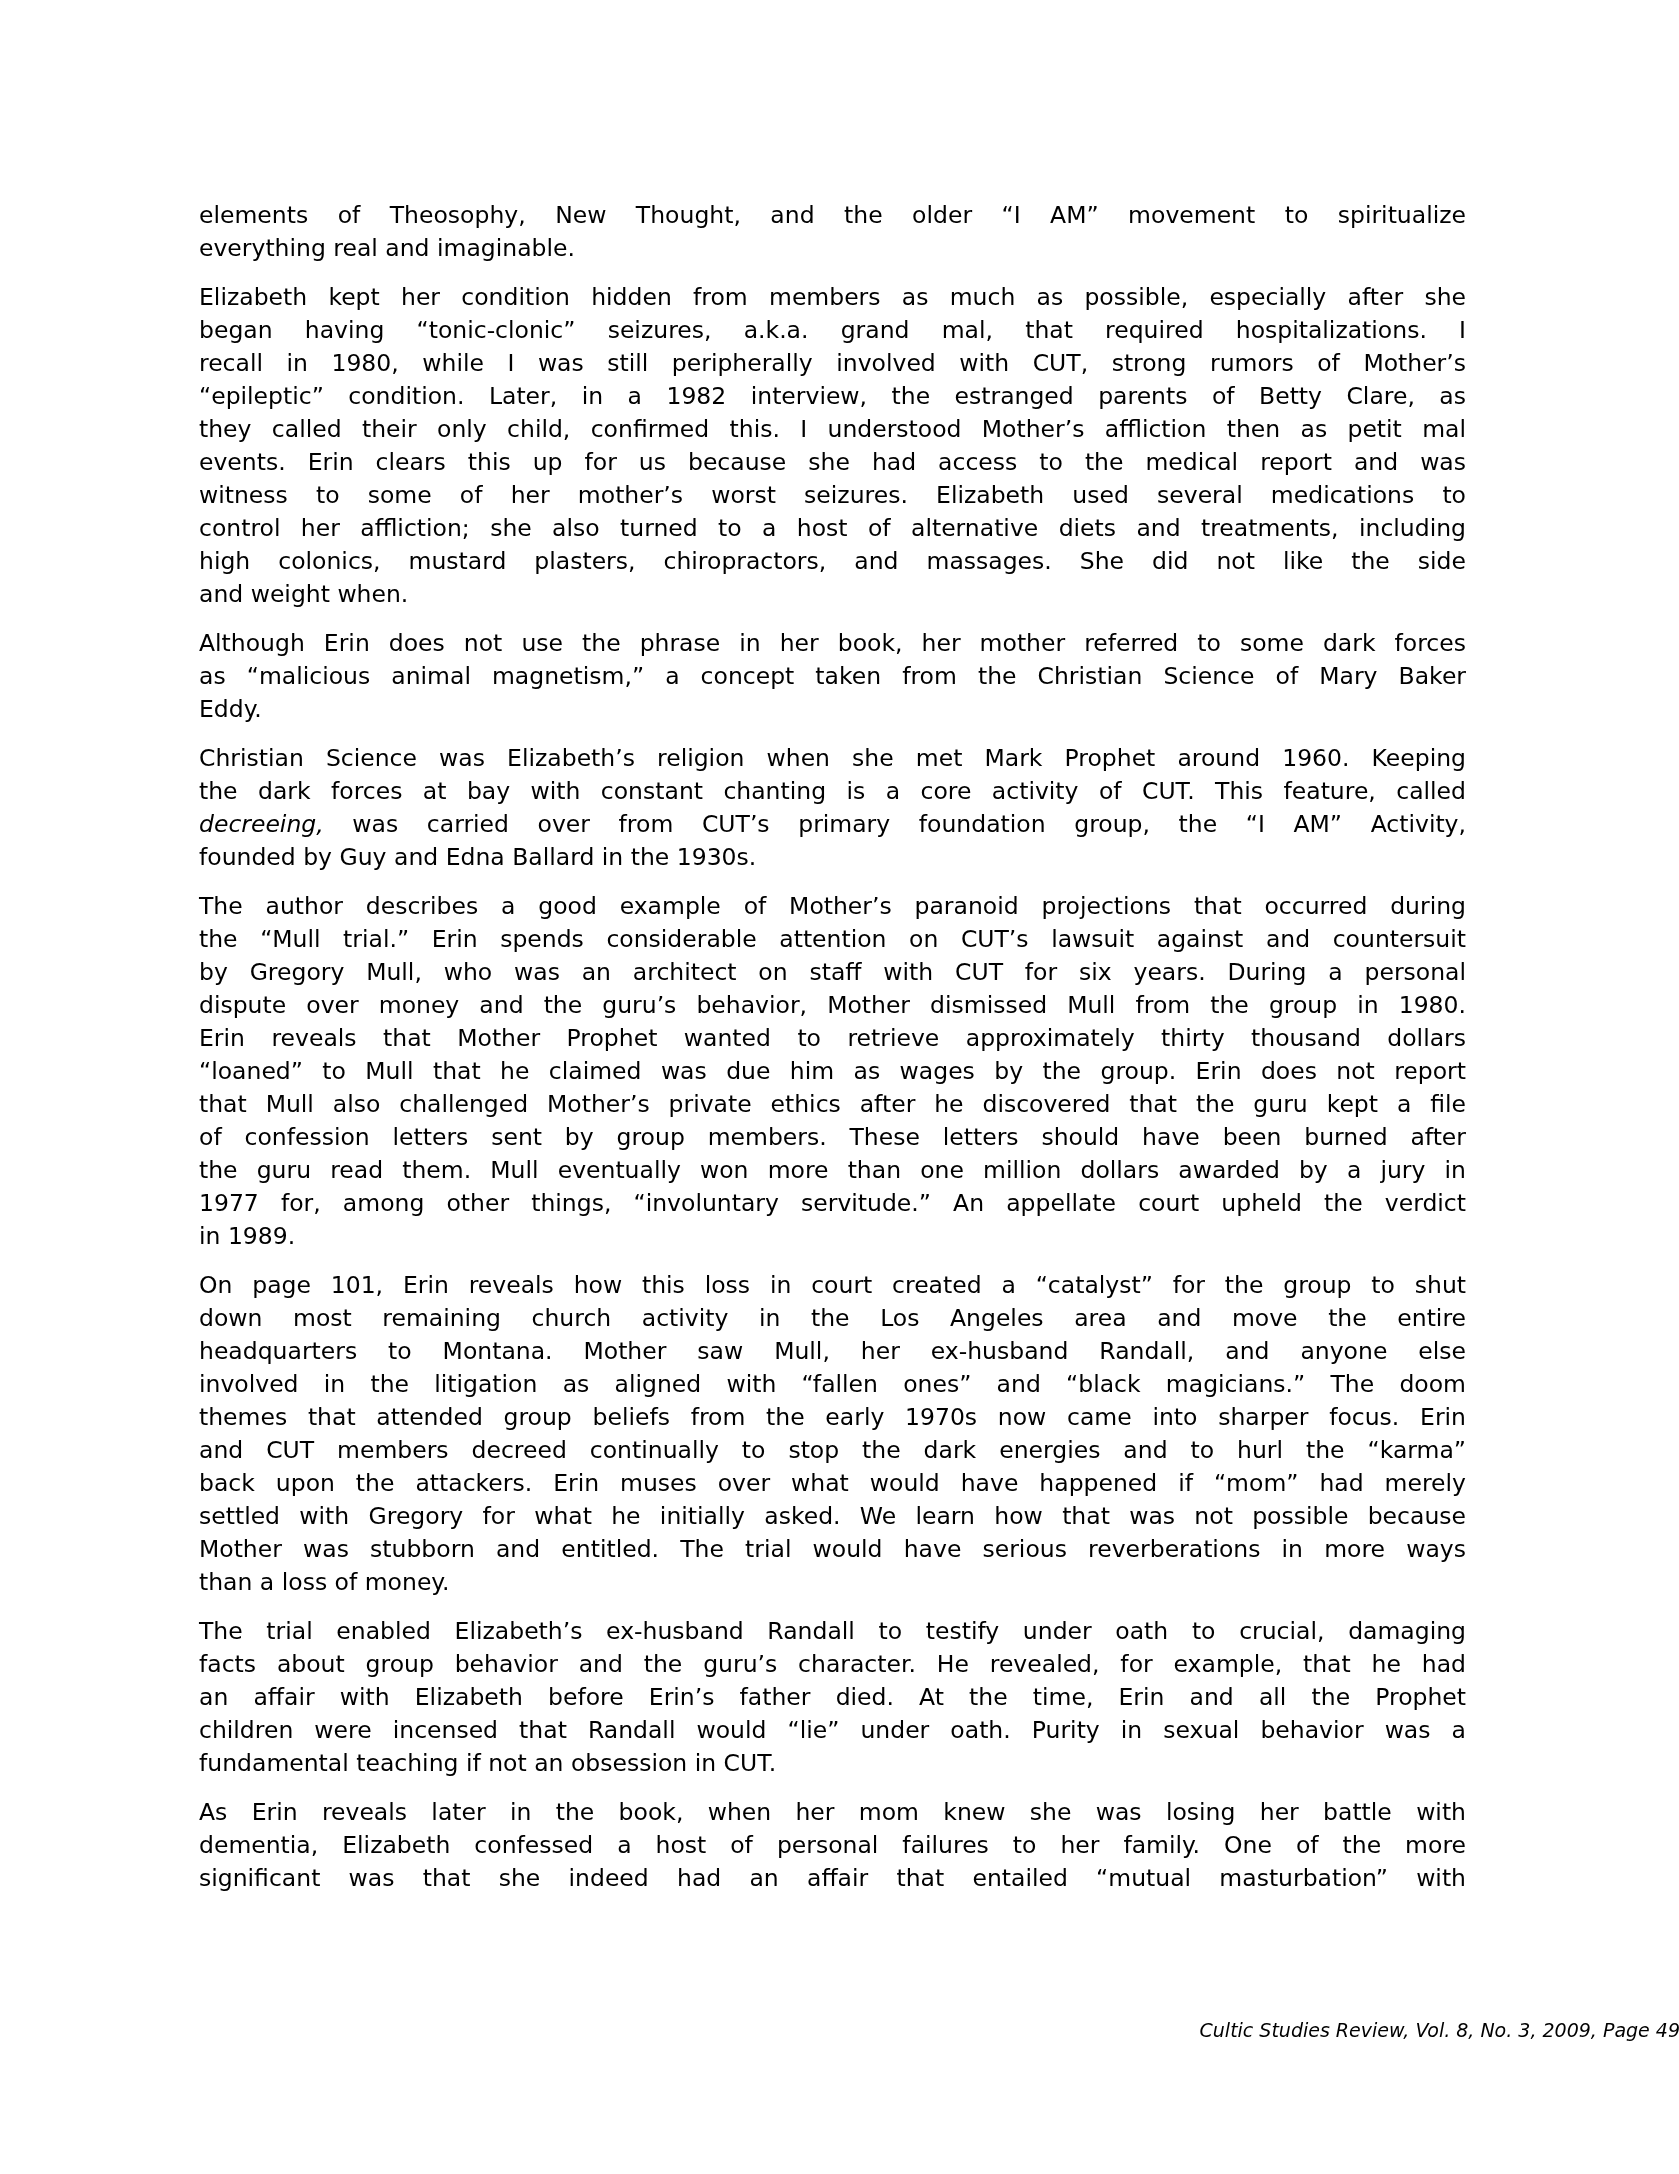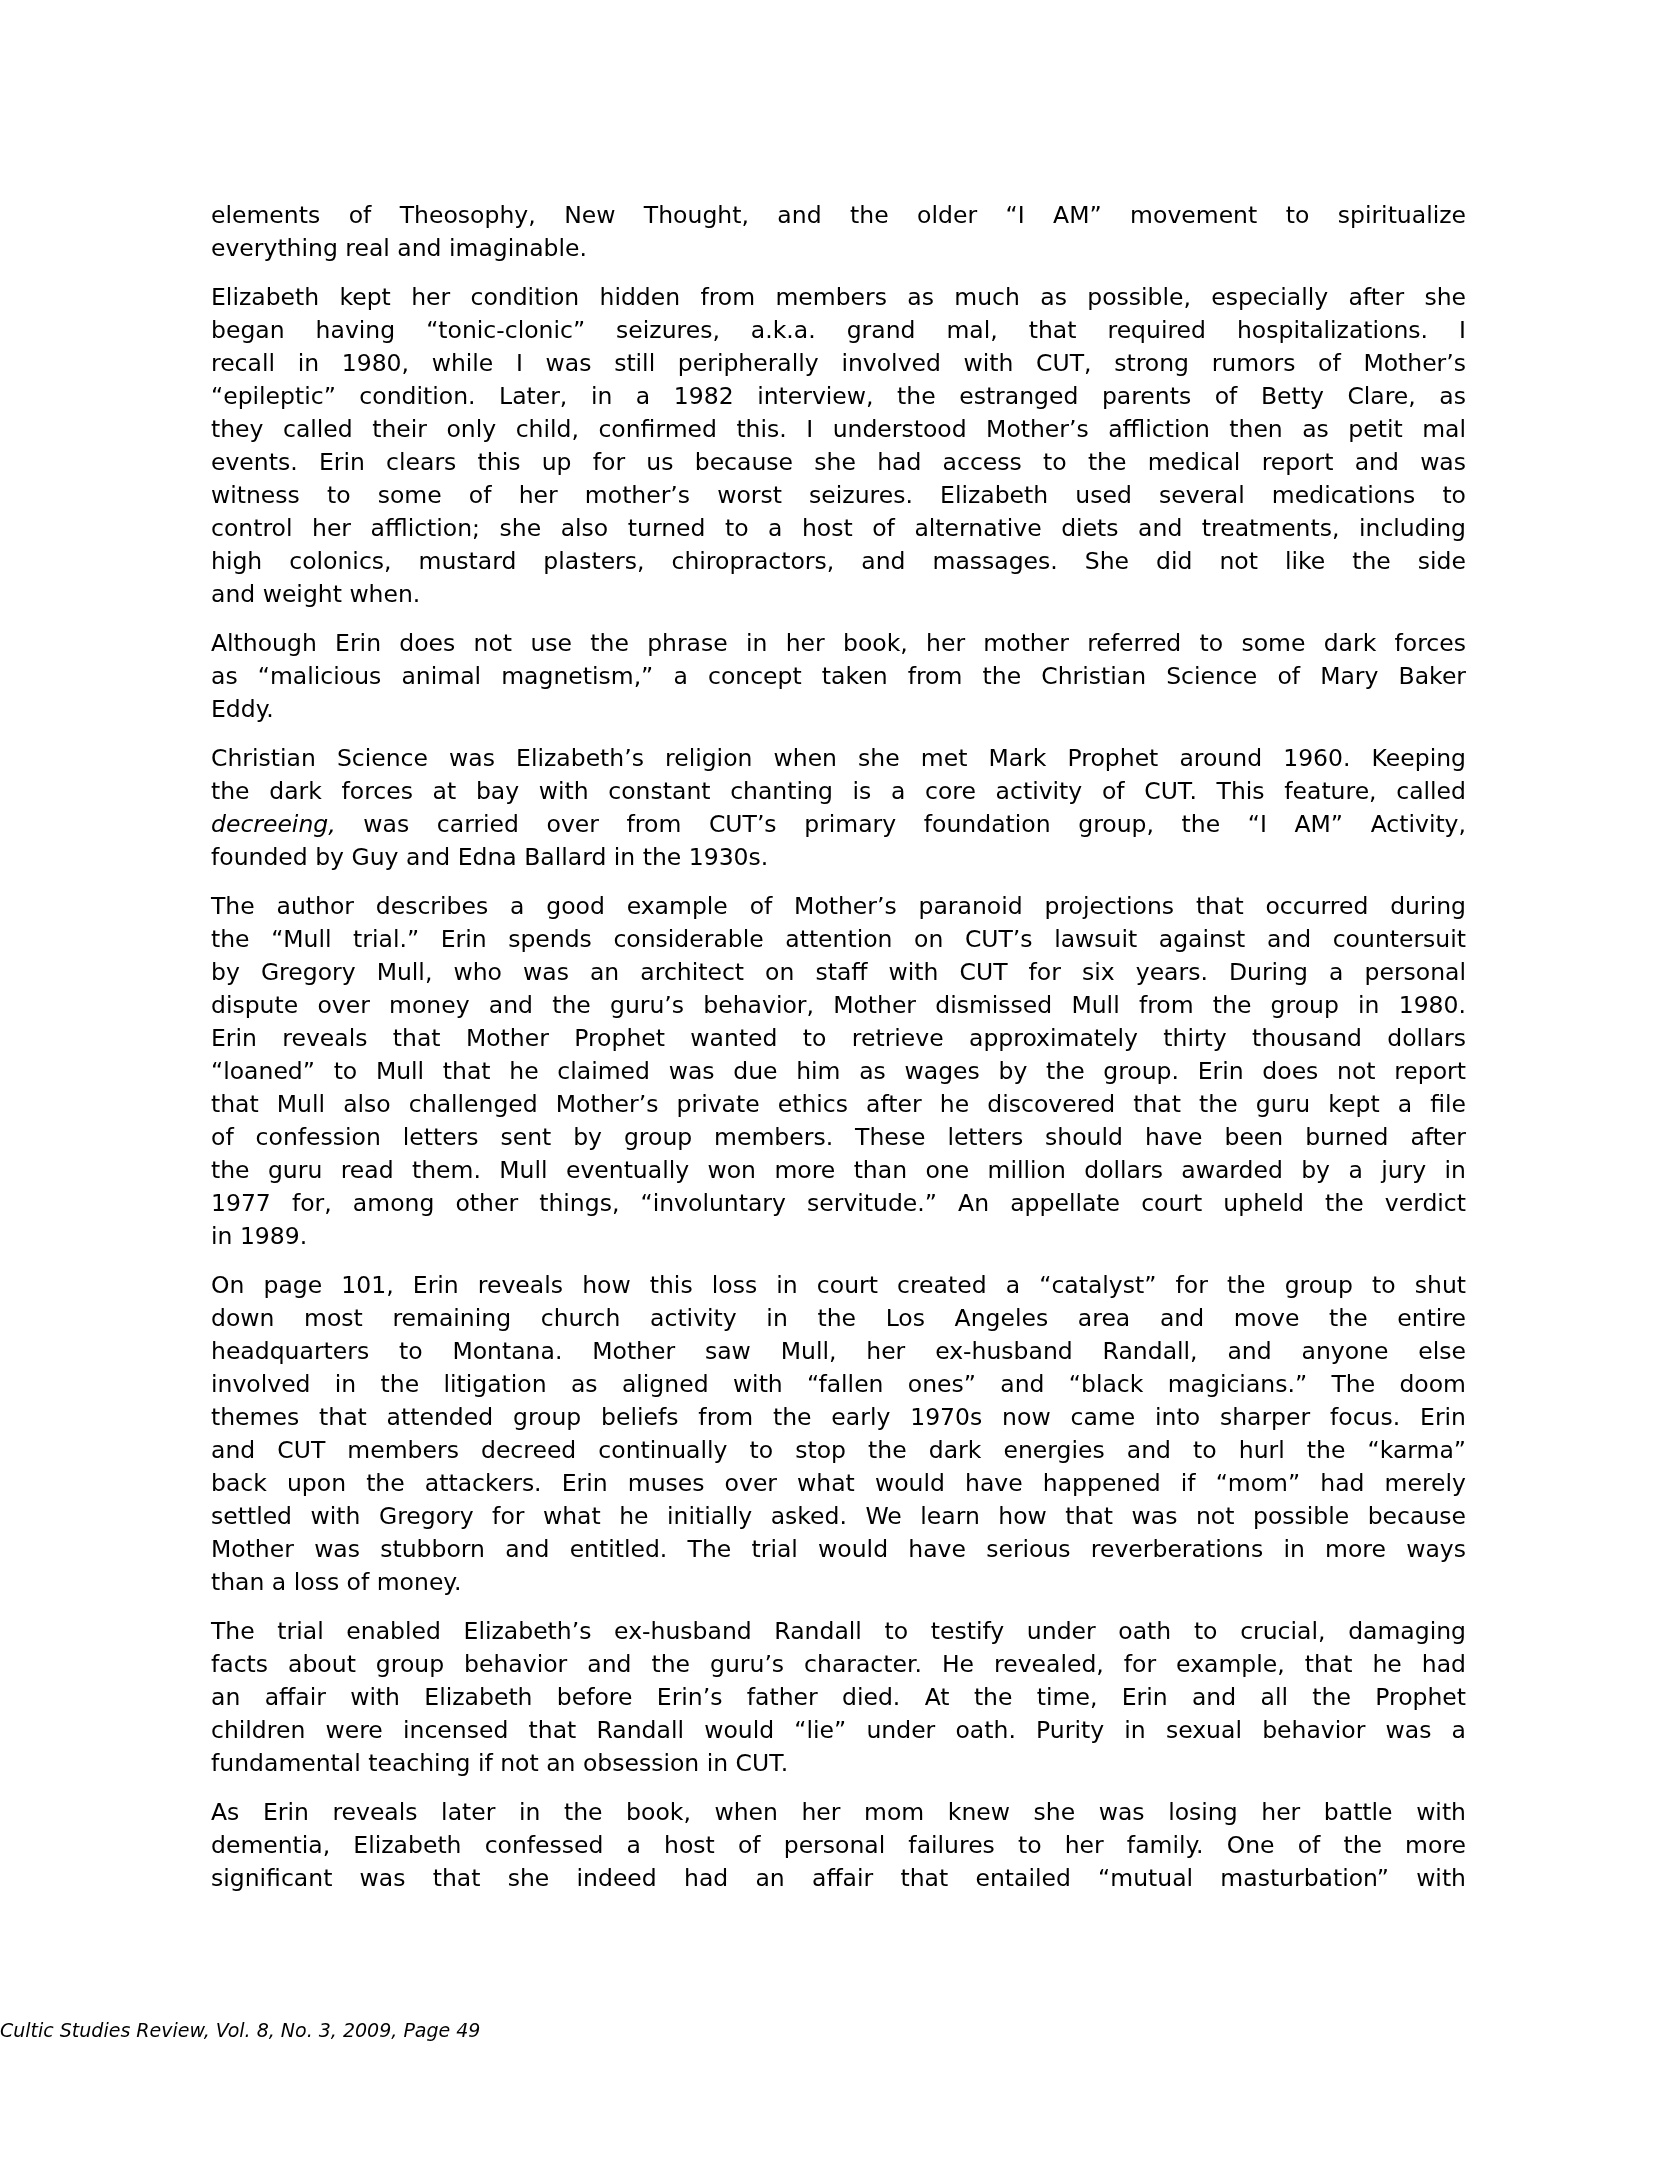--- a/index.html
+++ b/index.html
@@ -25,21 +25,21 @@
     position: absolute;
     left: 199px;
     top: 199px;
     width: 1267px;
     font-family: "DejaVu Sans", sans-serif;
     font-size: 23.5px;
     line-height: 33px;
     color: #000000;
   }
   .para {
-    margin: 0 0 16px 12px;
+    margin: 0 0 16px 0;
     padding: 0;
   }
   .line {
     display: block;
     height: 33px;
     text-align: justify;
     text-align-last: justify;
     white-space: normal;
     overflow: visible;
   }
@@ -48,21 +48,21 @@
     text-align-last: left;
   }
   .line em, .line .it {
     font-style: italic;
   }
   .footer {
     position: absolute;
     left: 0;
     top: 2019px;
     width: 1680px;
-    text-align: left;
+    text-align: right;
     font-family: "DejaVu Sans", sans-serif;
     font-style: italic;
     font-size: 19px;
     line-height: 22.6px;
     color: #000000;
   }
 </style>
 </head>
 <body>
 

